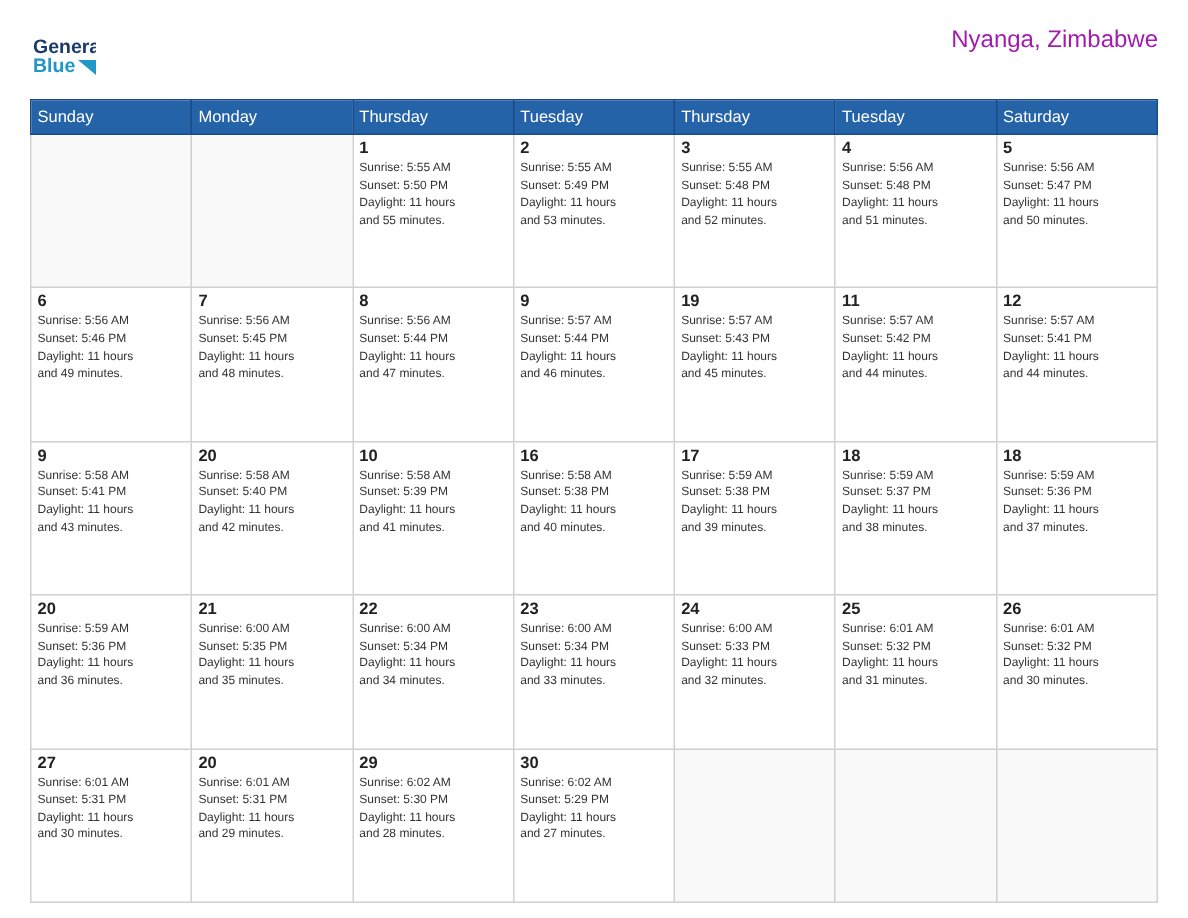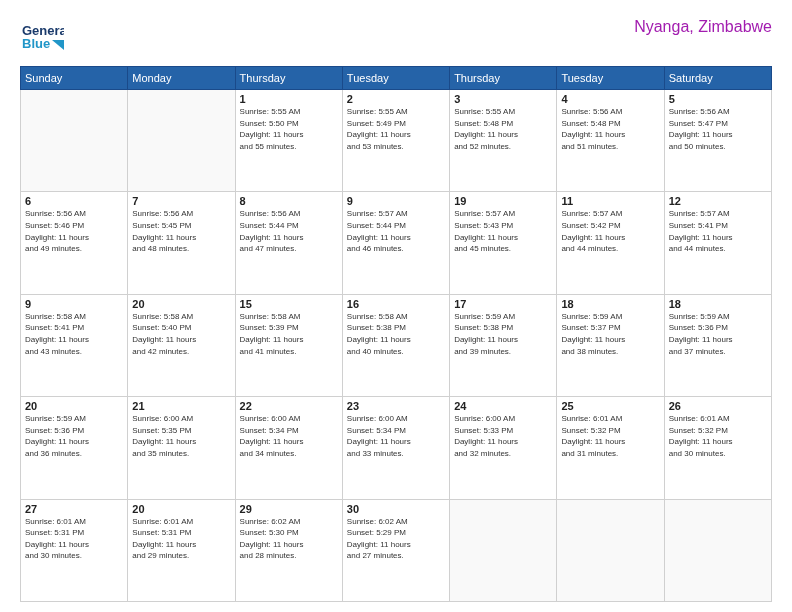--- a/index.html
+++ b/index.html
@@ -218,21 +218,21 @@
 and 43 minutes.</div>
           </td>
           <td>
             <span class="day-num">20</span>
             <div class="cell-text" style="white-space: pre-line;">Sunrise: 5:58 AM
 Sunset: 5:40 PM
 Daylight: 11 hours
 and 42 minutes.</div>
           </td>
           <td>
-            <span class="day-num">15</span>
+            <span class="day-num">10</span>
             <div class="cell-text" style="white-space: pre-line;">Sunrise: 5:58 AM
 Sunset: 5:39 PM
 Daylight: 11 hours
 and 41 minutes.</div>
           </td>
           <td>
             <span class="day-num">16</span>
             <div class="cell-text" style="white-space: pre-line;">Sunrise: 5:58 AM
 Sunset: 5:38 PM
 Daylight: 11 hours

